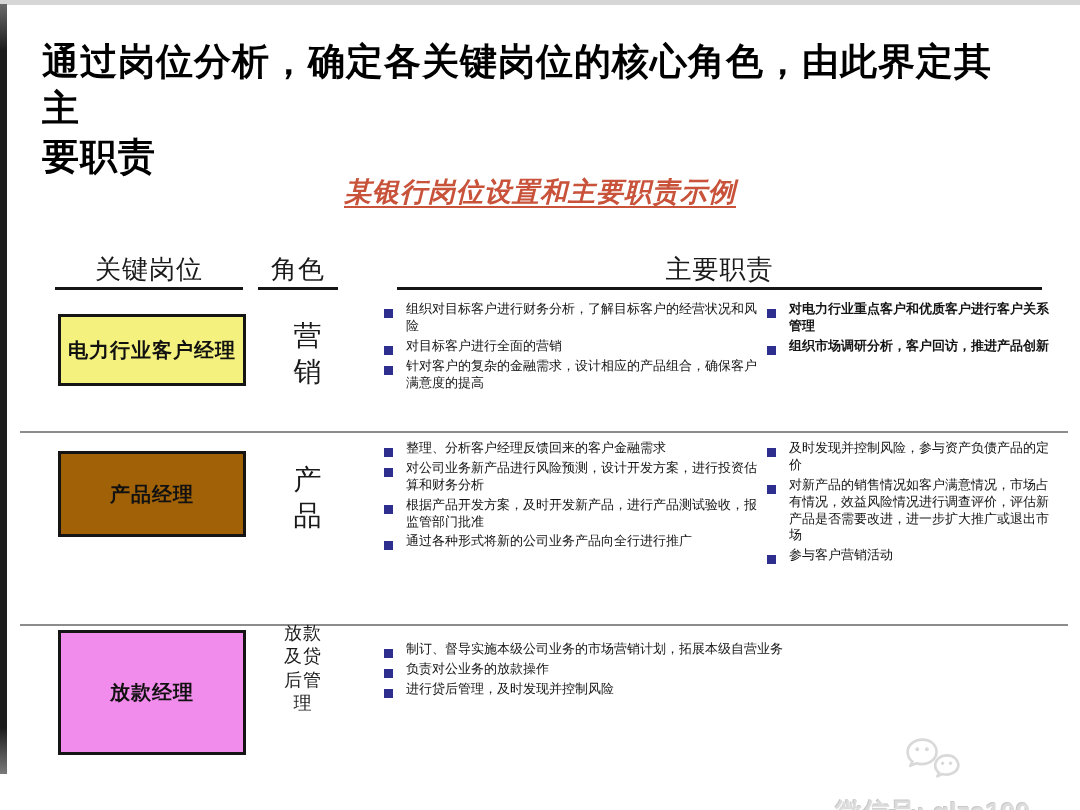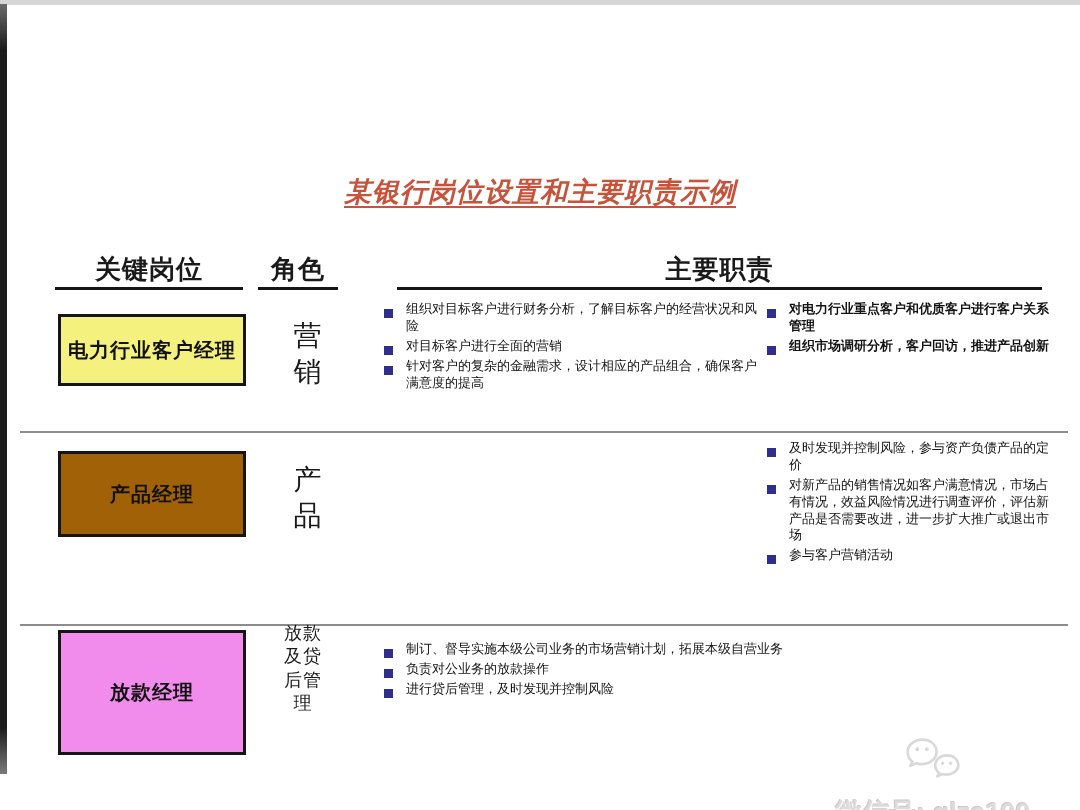--- a/index.html
+++ b/index.html
@@ -16,21 +16,21 @@
     font-weight:bold;font-size:37px;line-height:1.28;color:#000;
     white-space:pre-line;letter-spacing:1px;
   }
   .subtitle{
     position:absolute;left:280px;top:174px;width:520px;text-align:center;
     font-size:27px;font-weight:bold;font-style:italic;
     color:var(--subtitle,#c8523a);text-decoration:underline;
     text-underline-offset:5px;letter-spacing:1px;
   }
   .col-header{
-    position:absolute;top:252px;text-align:center;font-weight:bold;
+    position:absolute;top:252px;text-align:center;font-weight:normal;
     font-size:26px;color:#1a1a1a;letter-spacing:1px;
   }
   .h-underline{position:absolute;top:287px;height:3px;background:#151515;}
   .row-divider{position:absolute;left:20px;width:1048px;height:2px;background:var(--divider,#8c8c8c);}
   .pos-box{
     position:absolute;left:58px;width:188px;border:3px solid #151515;
     display:flex;align-items:center;justify-content:center;
     font-weight:bold;font-size:20px;color:#111;text-align:center;letter-spacing:1px;
     box-sizing:border-box;
   }
@@ -58,20 +58,22 @@
   }
   .watermark svg{flex:0 0 auto;}
 </style>
 </head>
 <body>
 
 <div id="slide">
   <div class="top-strip"></div>
   <div class="left-strip"></div>
 
+  <div class="title">通过岗位分析，确定各关键岗位的核心角色，由此界定其主
+要职责</div>
   <div class="subtitle">某银行岗位设置和主要职责示例</div>
 
   <div class="col-header" style="left:55px;width:188px;">关键岗位</div>
   <div class="col-header" style="left:258px;width:80px;">角色</div>
   <div class="col-header" style="left:397px;width:645px;">主要职责</div>
   <div class="h-underline" style="left:55px;width:188px;"></div>
   <div class="h-underline" style="left:258px;width:80px;"></div>
   <div class="h-underline" style="left:397px;width:645px;"></div>
 
   <div class="pos-box" style="top: 314px; height: 72px; background: rgb(245, 241, 126);">电力行业客户经理</div>
@@ -85,20 +87,26 @@
   <ul class="bullets right-col" style="top:301px;font-weight:bold;">
     <li>对电力行业重点客户和优质客户进行客户关系管理</li>
     <li>组织市场调研分析，客户回访，推进产品创新</li>
   </ul>
 
   <div class="row-divider" style="top:431px;"></div>
 
   <div class="pos-box" style="top: 451px; height: 86px; background: #a16207;">产品经理</div>
   <div class="role" style="left:282px;top:462px;width:52px;">产
 品</div>
+  <ul class="bullets left-col" style="top:440px;">
+    <li>整理、分析客户经理反馈回来的客户金融需求</li>
+    <li>对公司业务新产品进行风险预测，设计开发方案，进行投资估算和财务分析</li>
+    <li>根据产品开发方案，及时开发新产品，进行产品测试验收，报监管部门批准</li>
+    <li>通过各种形式将新的公司业务产品向全行进行推广</li>
+  </ul>
   <ul class="bullets right-col" style="top:440px;">
     <li>及时发现并控制风险，参与资产负债产品的定价</li>
     <li>对新产品的销售情况如客户满意情况，市场占有情况，效益风险情况进行调查评价，评估新产品是否需要改进，进一步扩大推广或退出市场</li>
     <li>参与客户营销活动</li>
   </ul>
 
   <div class="row-divider" style="top:624px;"></div>
 
   <div class="pos-box" style="top: 630px; height: 125px; background: rgb(242, 140, 236);">放款经理</div>
   <div class="role" style="left:270px;top:622px;width:66px;font-size:18px;">放款

